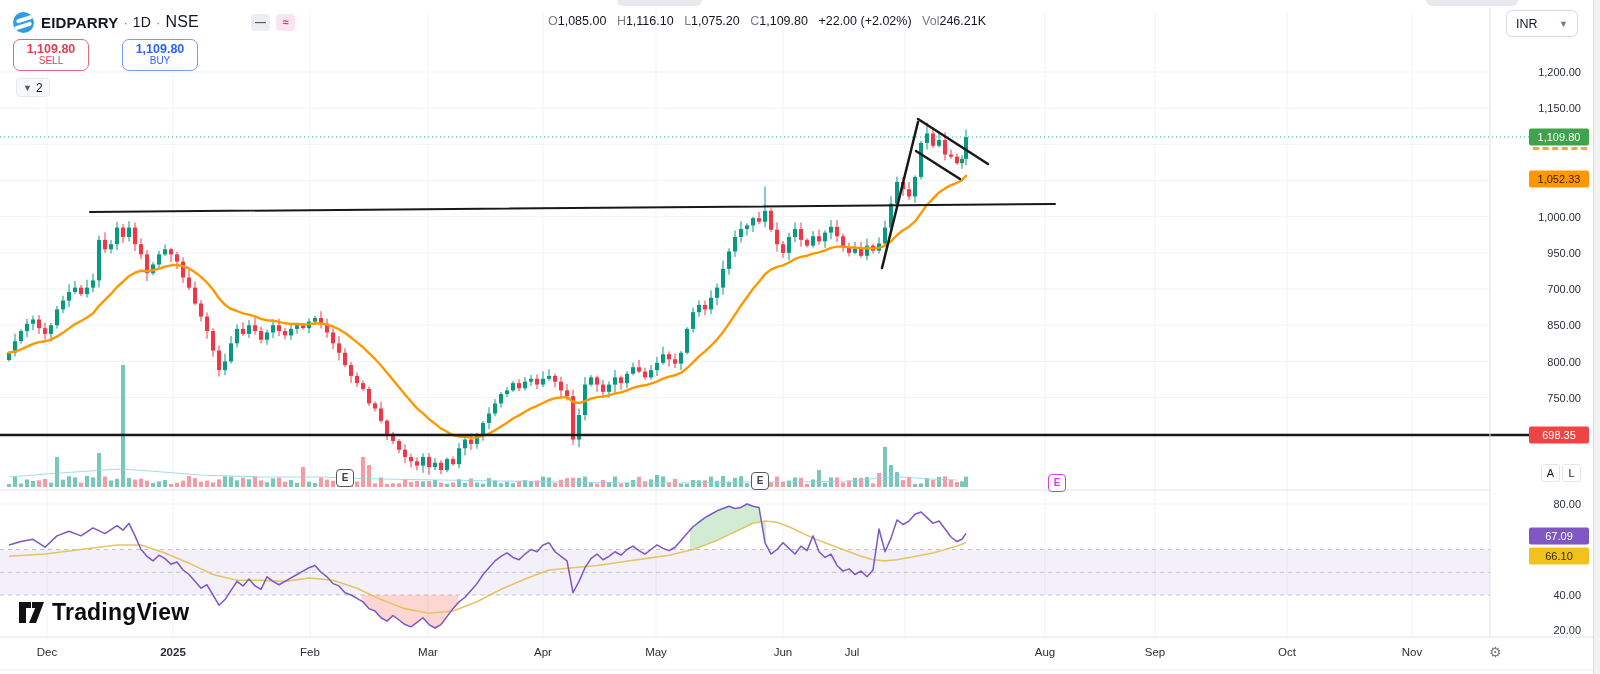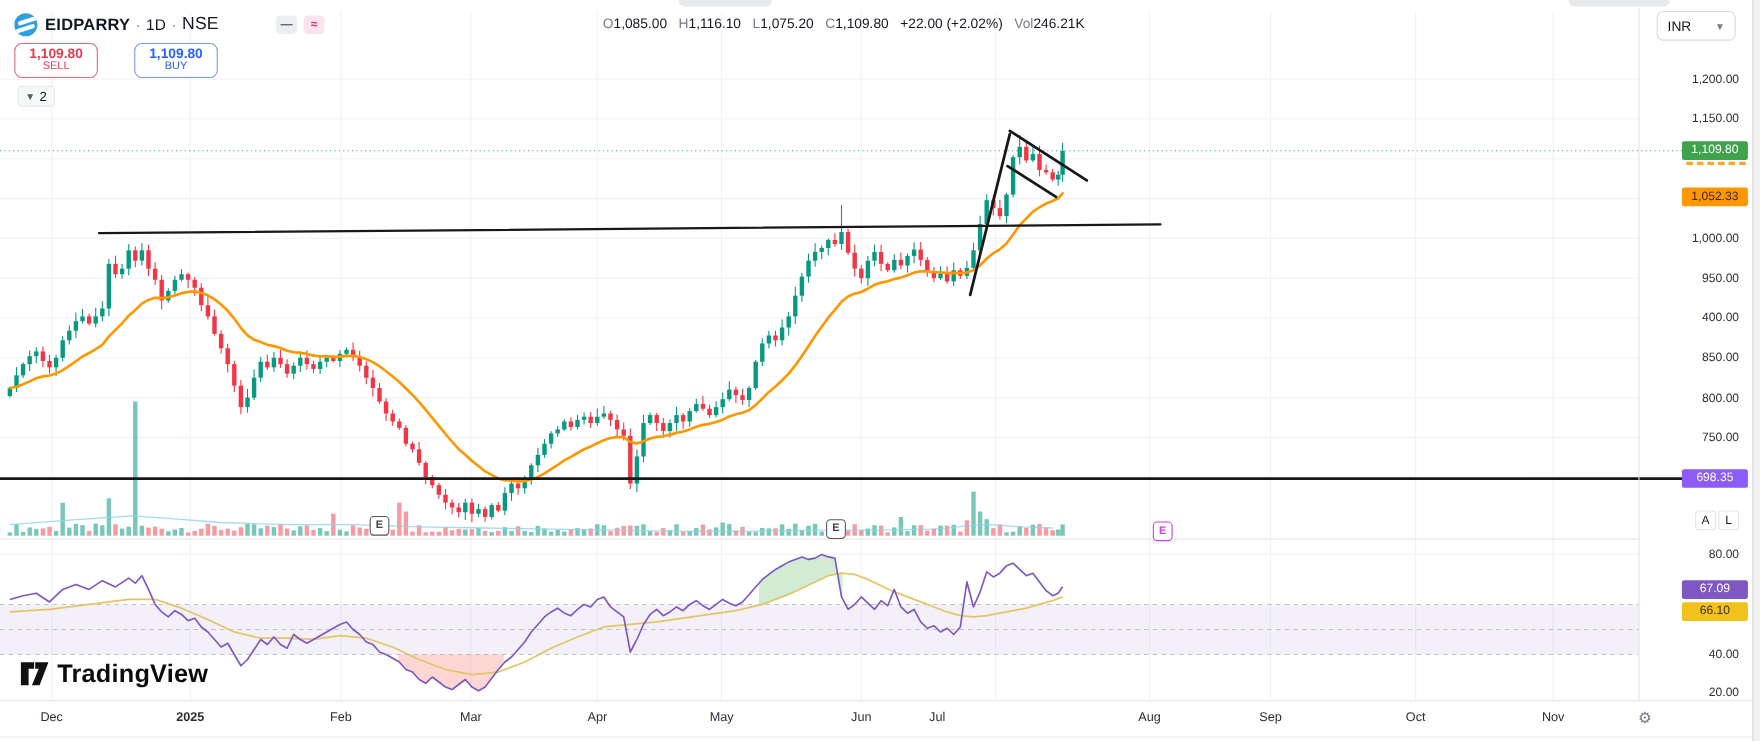--- a/index.html
+++ b/index.html
@@ -40,21 +40,21 @@
                 font-size:12.5px;z-index:6;cursor:pointer;}
   #currency-btn .chev{color:#787b86;font-size:9px;}
 
   
   #price-axis{position:absolute;left:1490px;top:0;width:100px;height:674px;z-index:4;cursor:ns-resize;}
   .axis-lbl{position:absolute;right:9px;transform:translateY(-50%);font-size:11px;color:#2a2e39;white-space:nowrap;}
   .badge{position:absolute;left:1529px;width:60px;height:17px;border-radius:2px;font-size:11px;line-height:17px;
          text-align:center;transform:translateY(-50%);z-index:5;font-weight:400;}
   .b-green{background:#3fa34d;color:#fff;}
   .b-orange{background:#FF9800;color:#3a2400;}
-  .b-black{background:#8b5cf6;color:#fff;}
+  .b-black{background:#ef4444;color:#fff;}
   .b-purple{background:#7E57C2;color:#fff;}
   .b-yellow{background:#f2c21c;color:#3a2f00;}
   #clip-frag{position:absolute;left:1533px;top:147px;width:54px;height:0;border-top:3px dashed #ff9800;opacity:.85;z-index:4;}
 
   #time-axis{position:absolute;left:0;top:638px;width:1490px;height:30px;z-index:4;cursor:ew-resize;}
   .time-lbl{position:absolute;top:8px;transform:translateX(-50%);font-size:11.5px;color:#2a2e39;}
   .time-lbl.bold{font-weight:700;}
 
   
   .sq-btn{position:absolute;width:17px;height:16px;background:#fff;border:1px solid #e3e6ec;border-radius:3px;
@@ -652,21 +652,21 @@
   <div id="currency-btn">
     <span>INR</span>
     <span class="chev">▼</span>
   </div>
 
   <div id="price-axis">
       <div class="axis-lbl" style="top: 72px;">1,200.00</div>
       <div class="axis-lbl" style="top: 108px;">1,150.00</div>
       <div class="axis-lbl" style="top: 217px;">1,000.00</div>
       <div class="axis-lbl" style="top: 253px;">950.00</div>
-      <div class="axis-lbl" style="top: 289px;">400.00</div>
+      <div class="axis-lbl" style="top: 289px;">700.00</div>
       <div class="axis-lbl" style="top: 325px;">850.00</div>
       <div class="axis-lbl" style="top: 362px; text-align: center;">800.00</div>
       <div class="axis-lbl" style="top: 398px;">750.00</div>
       <div class="axis-lbl" style="top: 504px;">80.00</div>
       <div class="axis-lbl" style="top: 595px;">40.00</div>
       <div class="axis-lbl" style="top: 630px;">20.00</div>
     </div>
   <div id="clip-frag"></div>
   <div id="time-axis">
       <div class="time-lbl" style="left: 47px;">Dec</div>

